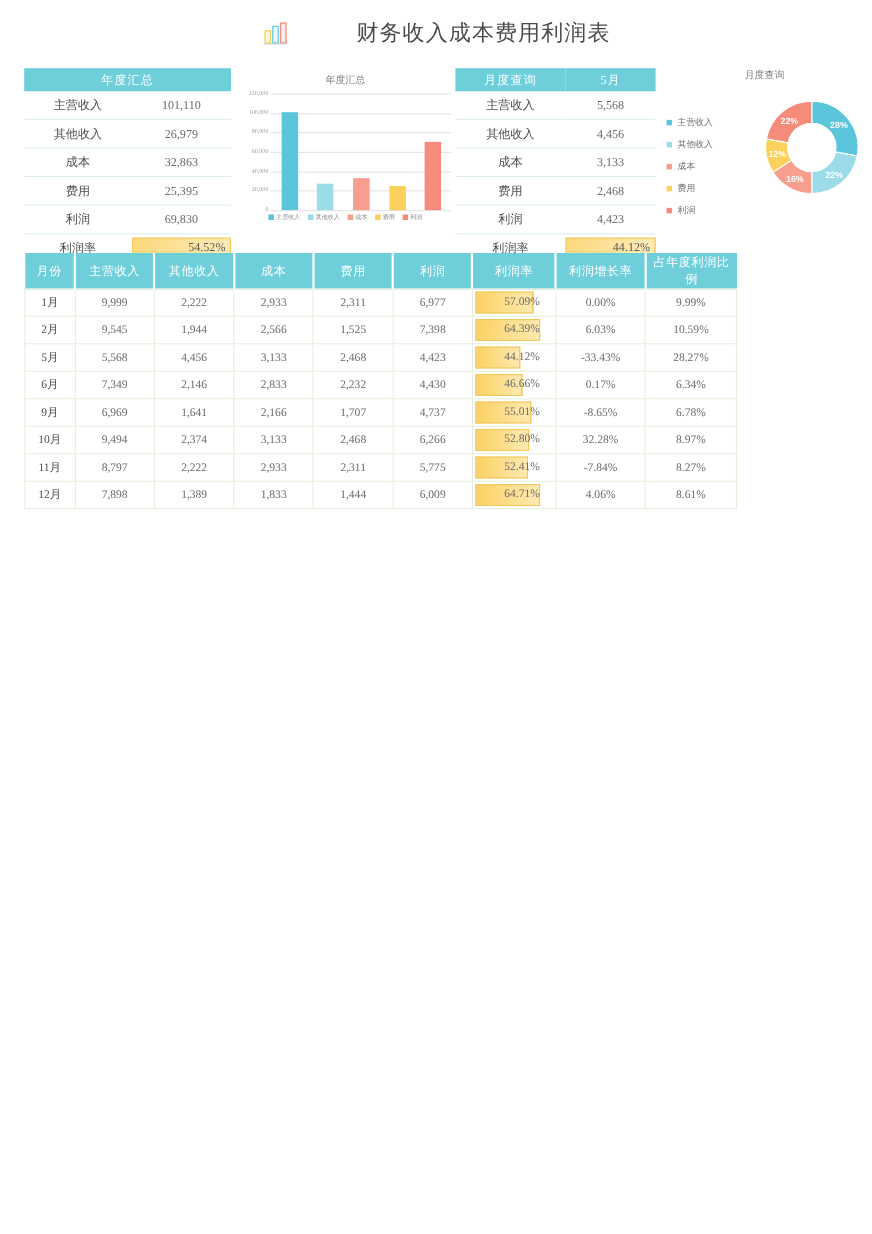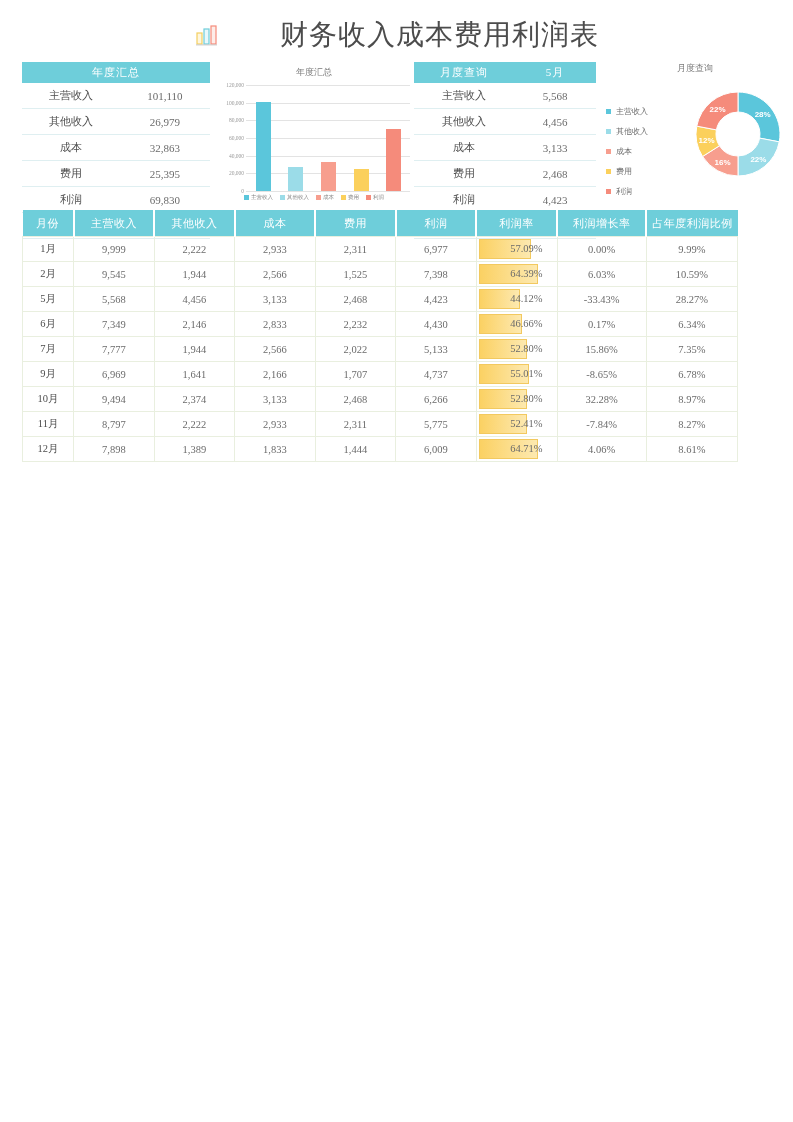--- a/index.html
+++ b/index.html
@@ -6,21 +6,21 @@
   body{
     width:793px;height:1122px;background:#ffffff;
     font-family:"Liberation Serif","DejaVu Serif",serif;
     color:#5a5a5a;-webkit-font-smoothing:antialiased;
   }
   .page{position:relative;width:793px;height:1122px;overflow:hidden;}
 
   
   .title-row{position:absolute;left:0;top:16px;width:793px;display:flex;justify-content:center;align-items:center;gap:14px;}
   .title-icon{width:26px;height:26px;display:block;}
-  .title-text{font-size:28px;color:#4c4c4c;letter-spacing:1px;font-family:"Liberation Serif","DejaVu Serif",serif;margin-left:46px;}
+  .title-text{font-size:20px;color:#4c4c4c;letter-spacing:1px;font-family:"Liberation Serif","DejaVu Serif",serif;margin-left:46px;}
 
   
   .minitable{position:absolute;border-collapse:collapse;}
   .minitable .hdr{background:#6ECEDA;color:#ffffff;font-size:11px;text-align:center;height:19px;letter-spacing:1px;}
   .minitable td{font-size:11px;height:23px;border-bottom:1px solid #dfeff1;}
   .minitable td.lbl{text-align:center;color:#4d4d4d;}
   .minitable td.val{text-align:center;color:#6b6b6b;}
   .minitable tr.hdrrow td{border-bottom:none;}
   .rate-cell{position:relative;padding:0;}
   .rate-box{background:linear-gradient(to right,#FCD87C,#FDEBB8);border:1px solid #F3C95E;
@@ -43,21 +43,21 @@
 
   
   .donut{position:absolute;left:600px;top:62px;width:190px;height:150px;}
   .dn-title{text-align:center;font-size:9px;color:#7a7a7a;}
   .dn-legend{position:absolute;left:6px;top:44px;display:flex;flex-direction:column;gap:9px;}
   .dn-leg{display:flex;align-items:center;gap:5px;font-size:8px;color:#6d6d6d;}
   .dn-sw{width:5px;height:5px;display:block;}
   .dn-svg{position:absolute;left:88px;top:22px;}
 
   
-  .maintable{position:absolute;left:22px;top:210px;border-collapse:collapse;width:716px;}
+  .maintable{position:absolute;left:22px;top:230px;border-collapse:collapse;width:648px;}
   .maintable th{background:#6ECEDA;color:#ffffff;font-weight:normal;font-size:11px;height:24px;
                 border-right:2px solid #ffffff;letter-spacing:.5px;}
   .maintable th:last-child{border-right:none;}
   .maintable td{font-size:10.5px;height:22px;text-align:center;color:#6b6b6b;
                 border-bottom:1px solid #e9efdf;border-right:1px solid #e9efdf;}
   .maintable td:first-child{border-left:1px solid #e9efdf;color:#4d4d4d;}
   .maintable tr:first-child td{border-top:1px solid #e9efdf;}
   .col-m{width:56px;} .col-n{width:88px;} .col-r{width:84px;} .col-g{width:96px;} .col-p{width:100px;}
   .bar-cell{position:relative;padding:0;}
   .bar-fill{position:absolute;left:2px;top:2px;bottom:2px;
@@ -304,34 +304,20 @@
           <td>2,232</td>
           <td>4,430</td>
           <td class="bar-cell">
             <div class="bar-fill" style="width: 41.3274px;"></div>
             <span class="bar-txt">46.66%</span>
           </td>
           <td>0.17%</td>
           <td>6.34%</td>
         </tr>
         <tr>
-          <td>7月</td>
-          <td>7,777</td>
-          <td>1,944</td>
-          <td>2,566</td>
-          <td>2,022</td>
-          <td>5,133</td>
-          <td class="bar-cell">
-            <div class="bar-fill" style="width: 46.7657px;"></div>
-            <span class="bar-txt">52.80%</span>
-          </td>
-          <td>15.86%</td>
-          <td>7.35%</td>
-        </tr>
-        <tr>
           <td>9月</td>
           <td>6,969</td>
           <td>1,641</td>
           <td>2,166</td>
           <td>1,707</td>
           <td>4,737</td>
           <td class="bar-cell">
             <div class="bar-fill" style="width: 48.7231px;"></div>
             <span class="bar-txt">55.01%</span>
           </td>

